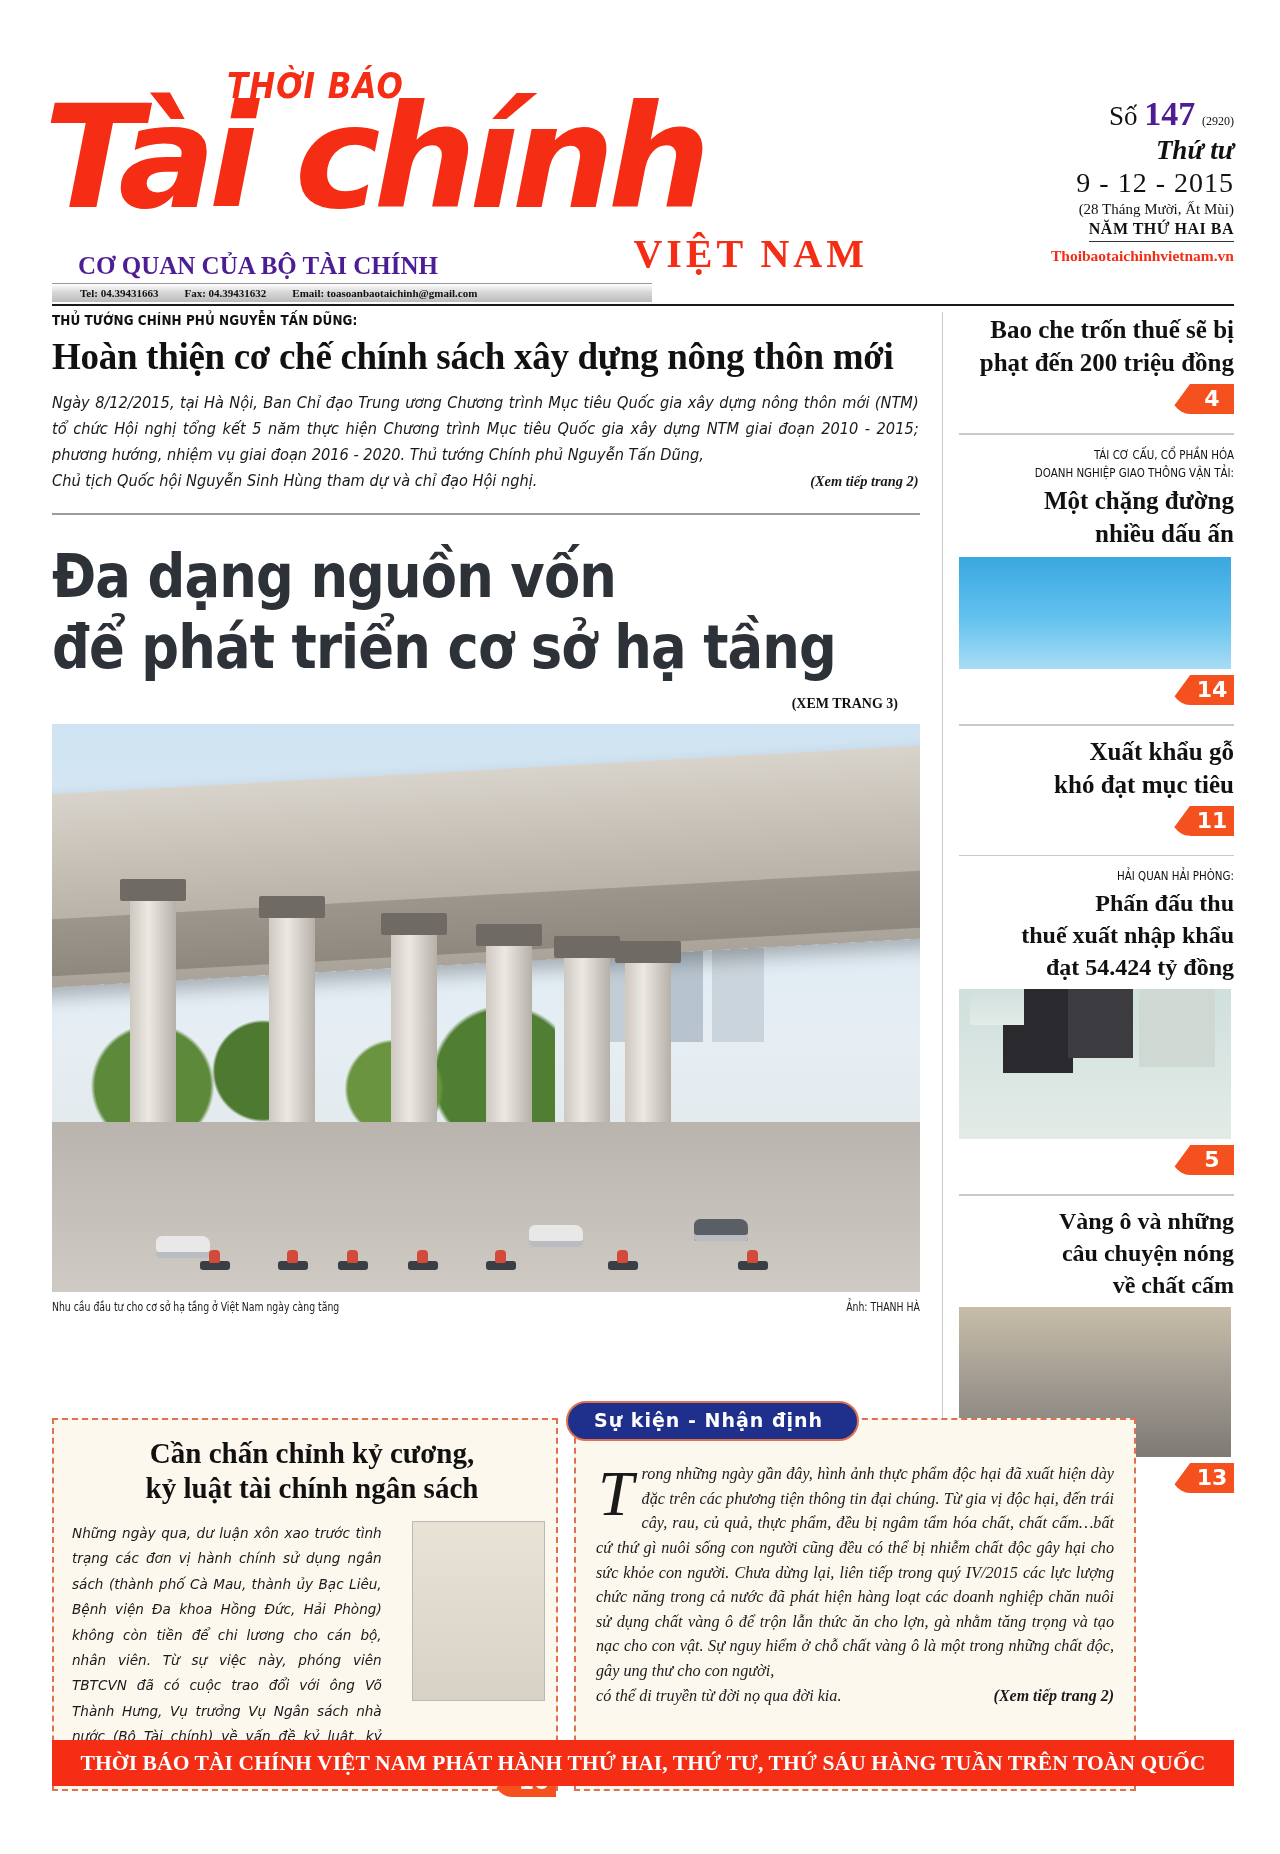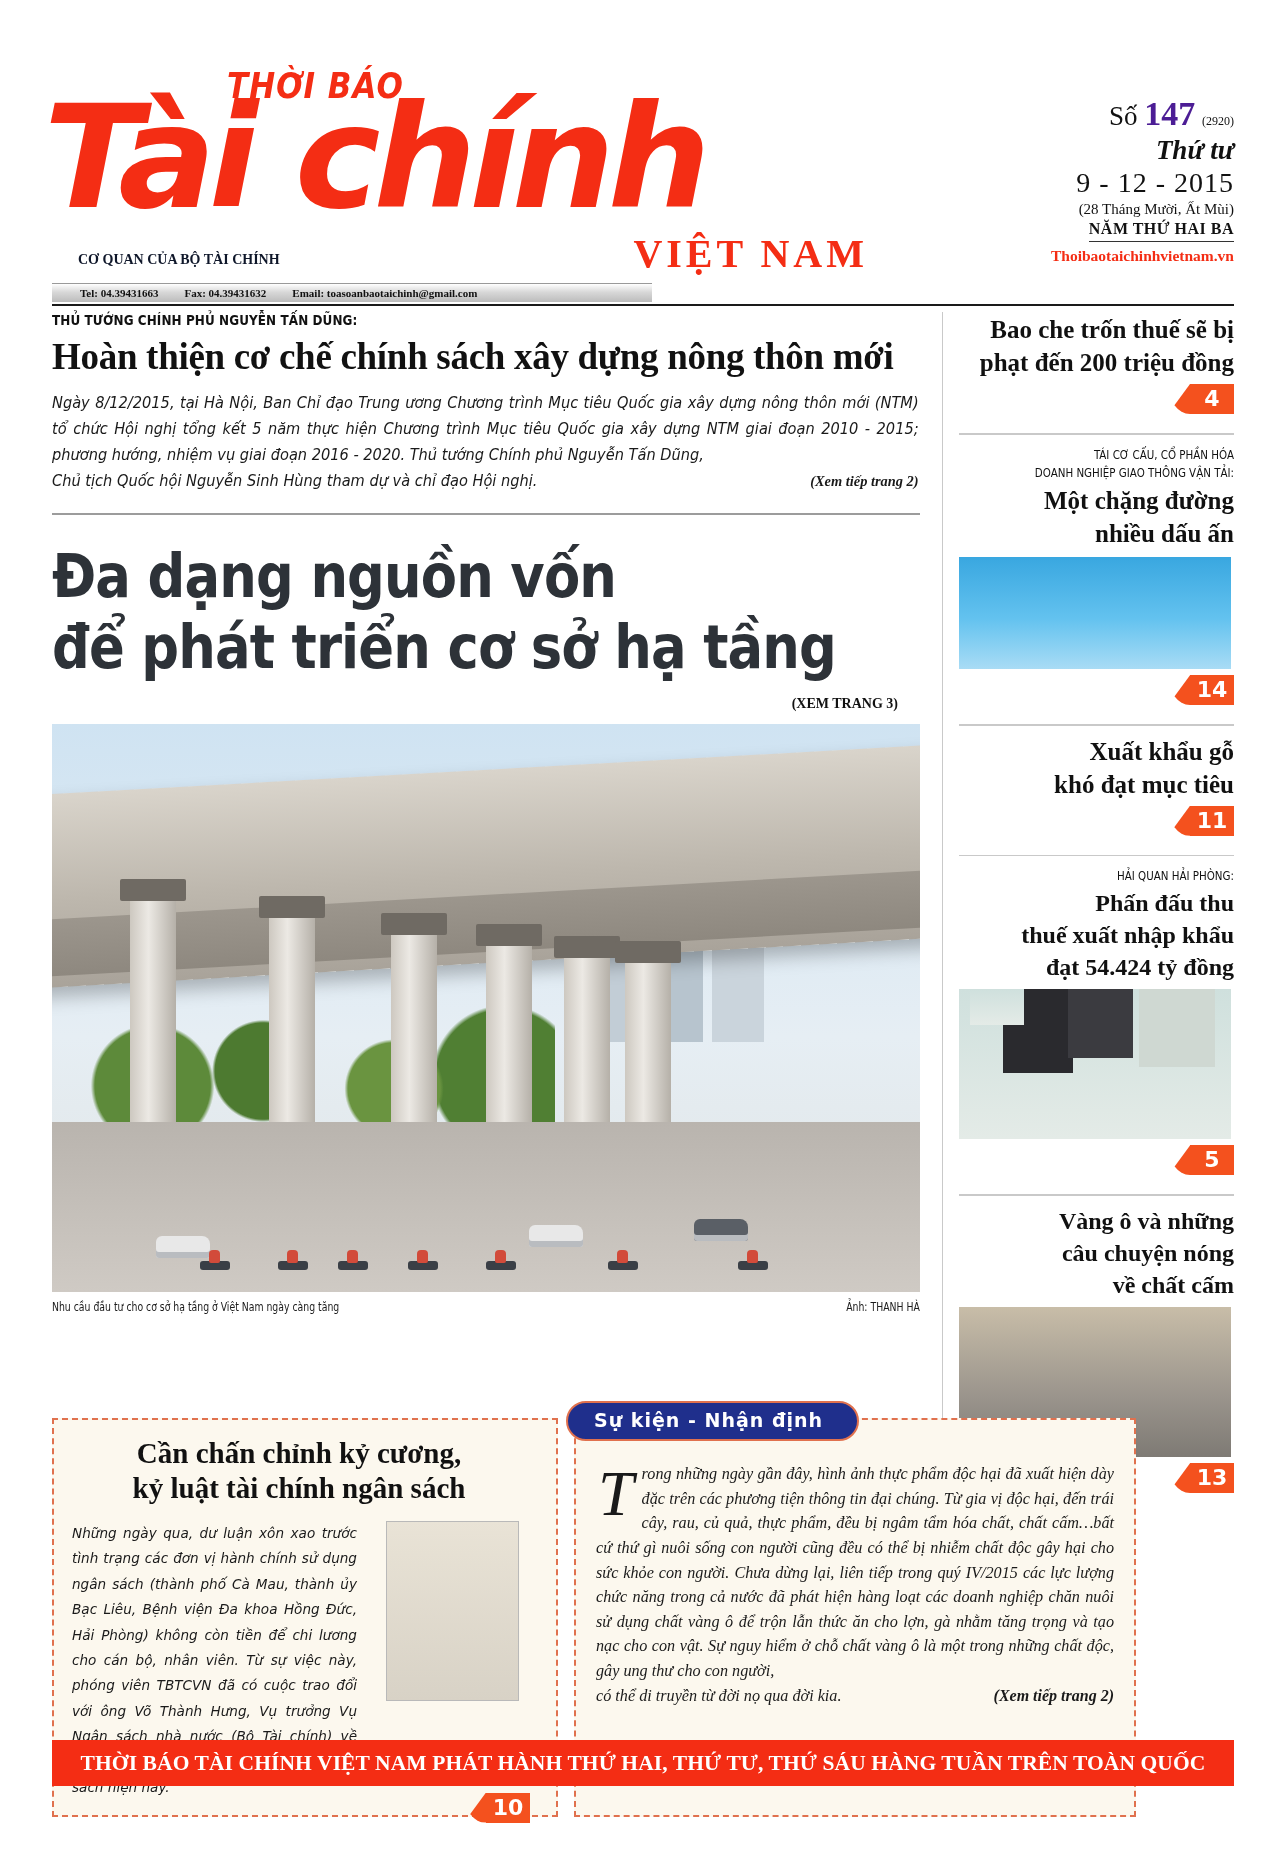--- a/index.html
+++ b/index.html
@@ -31,21 +31,21 @@
   }
   .logo-vn {
     position: absolute; right: 4px; top: 172px;
     font-family: "Liberation Serif", serif;
     font-weight: 700; font-size: 40px; letter-spacing: 4px;
     color: #f42d14;
   }
   .org-line {
     position: absolute; left: 78px; top: 252px;
     font-family: "Liberation Serif", serif;
-    font-weight: 700; font-size: 14px; letter-spacing: 0px; color: #0f172a;
+    font-weight: 700; font-size: 25px; letter-spacing: 0px; color: #4c1d95;
   }
   .contact-bar {
     position: absolute; left: 52px; top: 283px; width: 600px; height: 19px;
     background: linear-gradient(to bottom,#ffffff 0%,#d8d8d8 45%,#bcbcbc 100%);
     border-top: 1px solid #9a9a9a;
     display: flex; align-items: center; gap: 26px; padding-left: 28px;
   }
   .contact-bar span {
     font-family: "Liberation Serif", serif;
     font-weight: 700; font-size: 11px; color: #111;
@@ -147,21 +147,21 @@
     border-radius: 0 0 0 100%;
     clip-path: polygon(100% 0, 100% 100%, 0 100%);
   }
   .rc-photo { width: 272px; height: 112px; margin-top: 8px; overflow: hidden; position: relative; }
   .rc-photo.tall { height: 150px; }
 
   
   .bottom { position: absolute; left: 52px; top: 1418px; width: 1182px; display: flex; gap: 16px; }
   .box-left {
     width: 506px; border: 2px dashed #e0714e; background: #fcf8ee;
-    padding: 16px 30px 14px 18px; position: relative;
+    padding: 16px 4px 14px 18px; position: relative;
   }
   .box-left h2 {
     font-family: "Liberation Serif", serif; font-weight: 700; font-size: 29px;
     line-height: 1.22; color: #111; text-align: center;
   }
   .bl-body { display: flex; gap: 14px; margin-top: 14px; }
   .bl-text {
     font-family: "DejaVu Sans", sans-serif; font-style: italic; font-size: 14.3px;
     line-height: 1.78; color: #1a1a1a; text-align: justify; flex: 1;
     transform: scaleX(.95); transform-origin: left;

